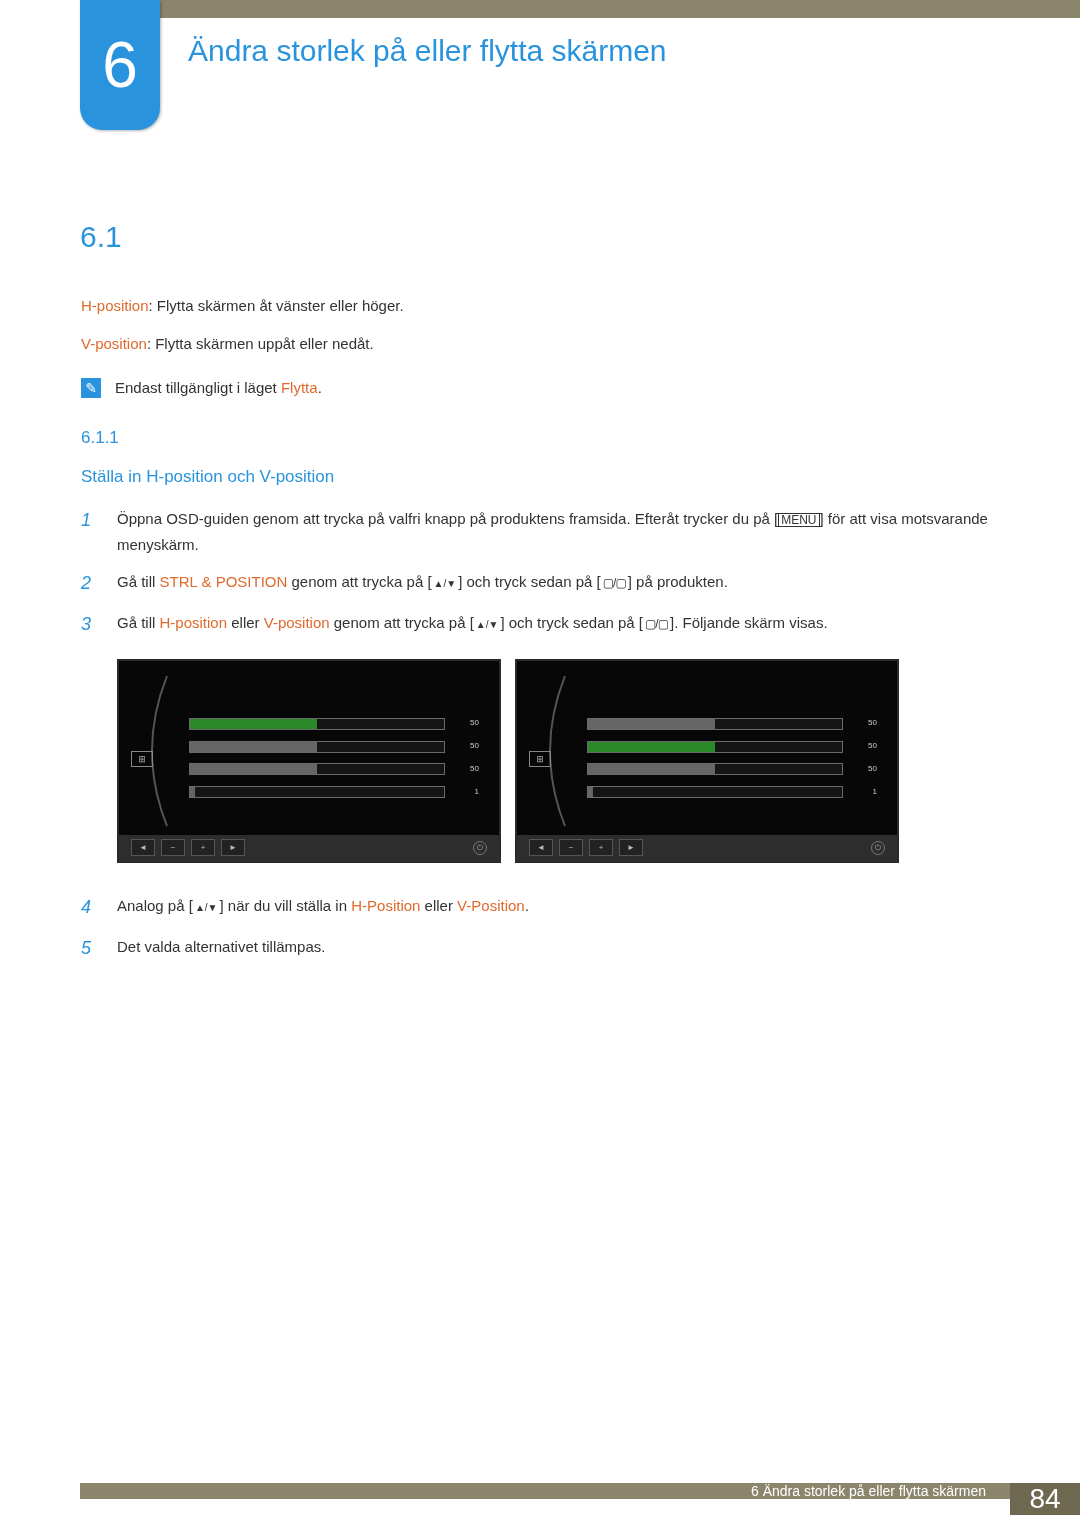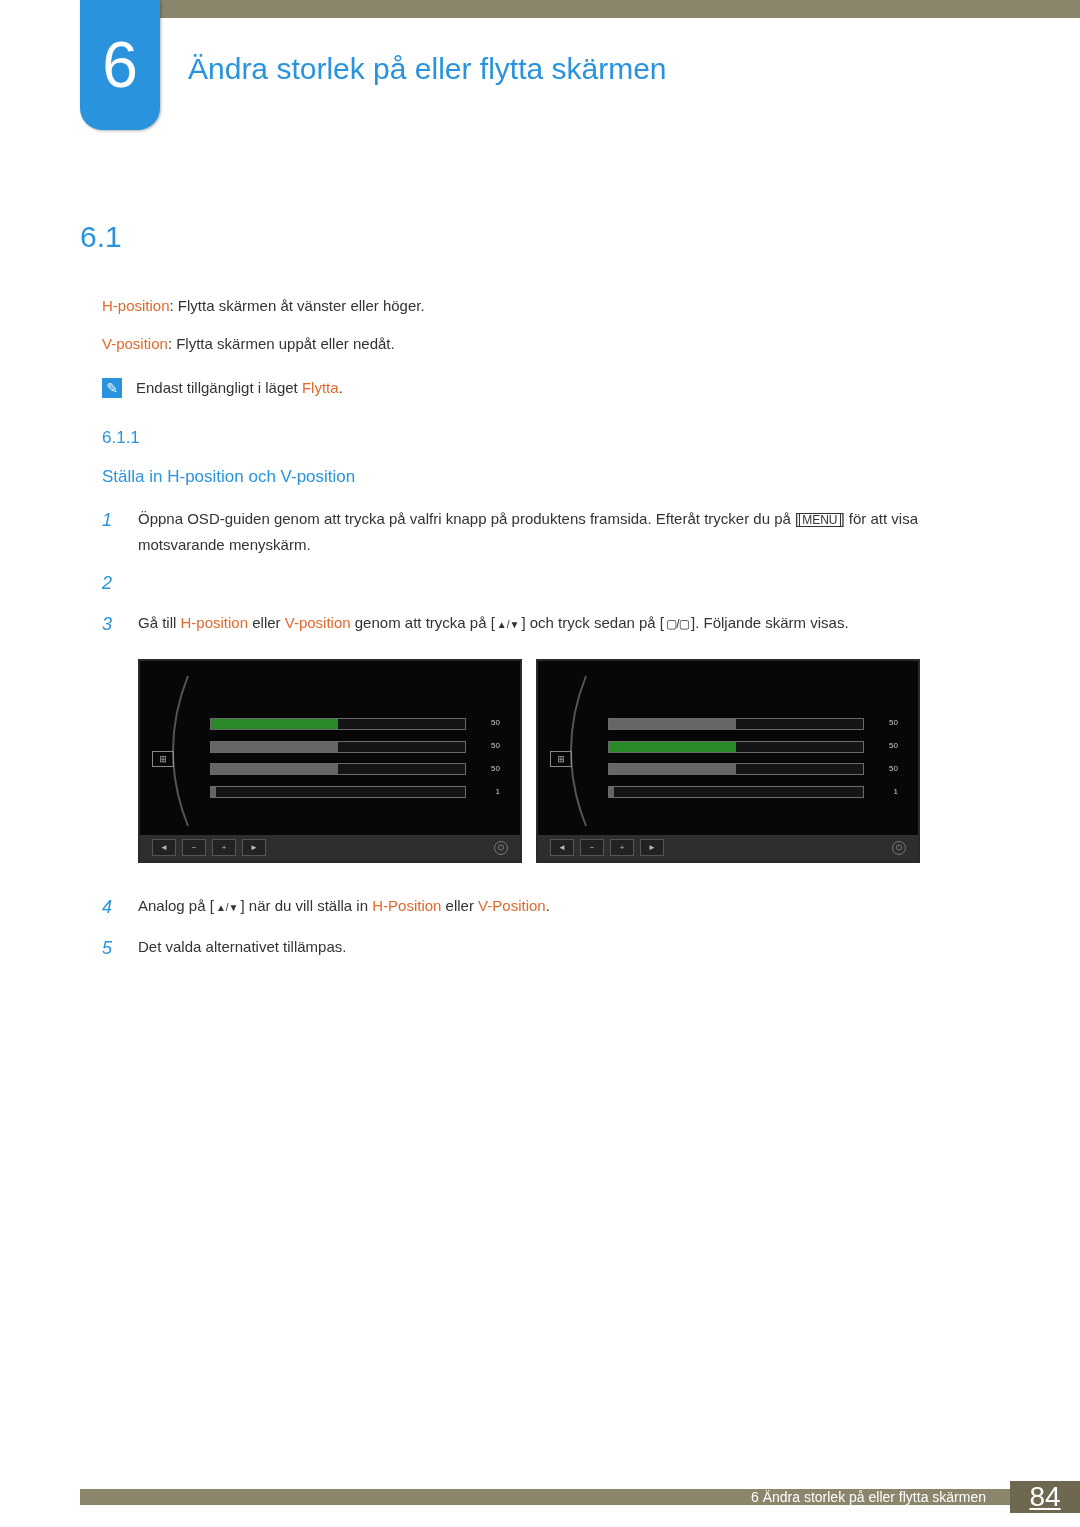--- a/index.html
+++ b/index.html
@@ -40,41 +40,41 @@
     margin-top: -18px;
     position: relative;
     z-index: 2;
     box-shadow: 1px 1px 3px rgba(0,0,0,0.3);
   }
   .chapter-title {
     font-size: 30px;
     color: #2993dd;
     font-weight: 300;
     margin-left: 28px;
-    margin-top: 34px;
+    margin-top: 16px;
   }
   .section-row {
     display: flex;
     align-items: flex-end;
     margin-left: 80px;
     margin-top: 90px;
   }
   .section-num {
     font-size: 30px;
     color: #2993dd;
     font-weight: 300;
     width: 100px;
   }
   .section-title {
     font-size: 30px;
     color: #2993dd;
     font-weight: 300;
   }
   .body-block {
-    margin-left: 102px;
+    margin-left: 81px;
     margin-right: 80px;
     margin-top: 40px;
     font-size: 15px;
     line-height: 1.6;
   }
   .hl { color: #e06a2e; }
   .note-row {
     display: flex;
     align-items: center;
     margin-top: 20px;
@@ -236,45 +236,44 @@
     font-size: 8px;
     display: flex;
     align-items: center;
     justify-content: center;
   }
   .footer {
     position: absolute;
     bottom: 0;
     left: 0;
     right: 0;
-    height: 60px;
+    height: 44px;
     display: flex;
     justify-content: flex-end;
-    align-items: center;
+    align-items: flex-start;
   }
   .footer-text {
     background: #8b856c;
     color: #fff;
     font-size: 14px;
     display: flex;
     align-items: center;
     padding: 0 24px;
     flex: 1;
     justify-content: flex-end;
     margin-left: 80px;
   }
   .footer-page {
     width: 70px;
     background: #6e6850;
     color: #fff;
     font-size: 28px;
     display: flex;
     align-items: center;
     justify-content: center;
-    text-decoration: underline;
   }
   .me-sym {
     display: inline-block;
     border: 1px solid #333;
     font-size: 12px;
     padding: 0 2px;
     line-height: 12px;
     vertical-align: middle;
   }
 </style>
@@ -317,20 +316,23 @@
 
     <div class="step-row">
       <div class="step-num">1</div>
       <div class="step-text">
         <span>Öppna OSD-guiden genom att trycka på valfri knapp på produktens framsida. Efteråt trycker du på [</span><span class="me-sym">MENU</span><span>] för att visa motsvarande menyskärm.</span>
       </div>
     </div>
 
     <div class="step-row">
       <div class="step-num">2</div>
+      <div class="step-text">
+        <span>Gå till </span><span class="hl">STRL &amp; POSITION</span><span> genom att trycka på [</span><span class="icon-updown"></span><span>] och tryck sedan på [</span><span class="icon-boxes"></span><span>] på produkten.</span>
+      </div>
     </div>
 
     <div class="step-row">
       <div class="step-num">3</div>
       <div class="step-text">
         <span>Gå till </span><span class="hl">H-position</span><span> eller </span><span class="hl">V-position</span><span> genom att trycka på [</span><span class="icon-updown"></span><span>] och tryck sedan på [</span><span class="icon-boxes"></span><span>]. Följande skärm visas.</span>
       </div>
     </div>
 
     <div class="osd-row">

